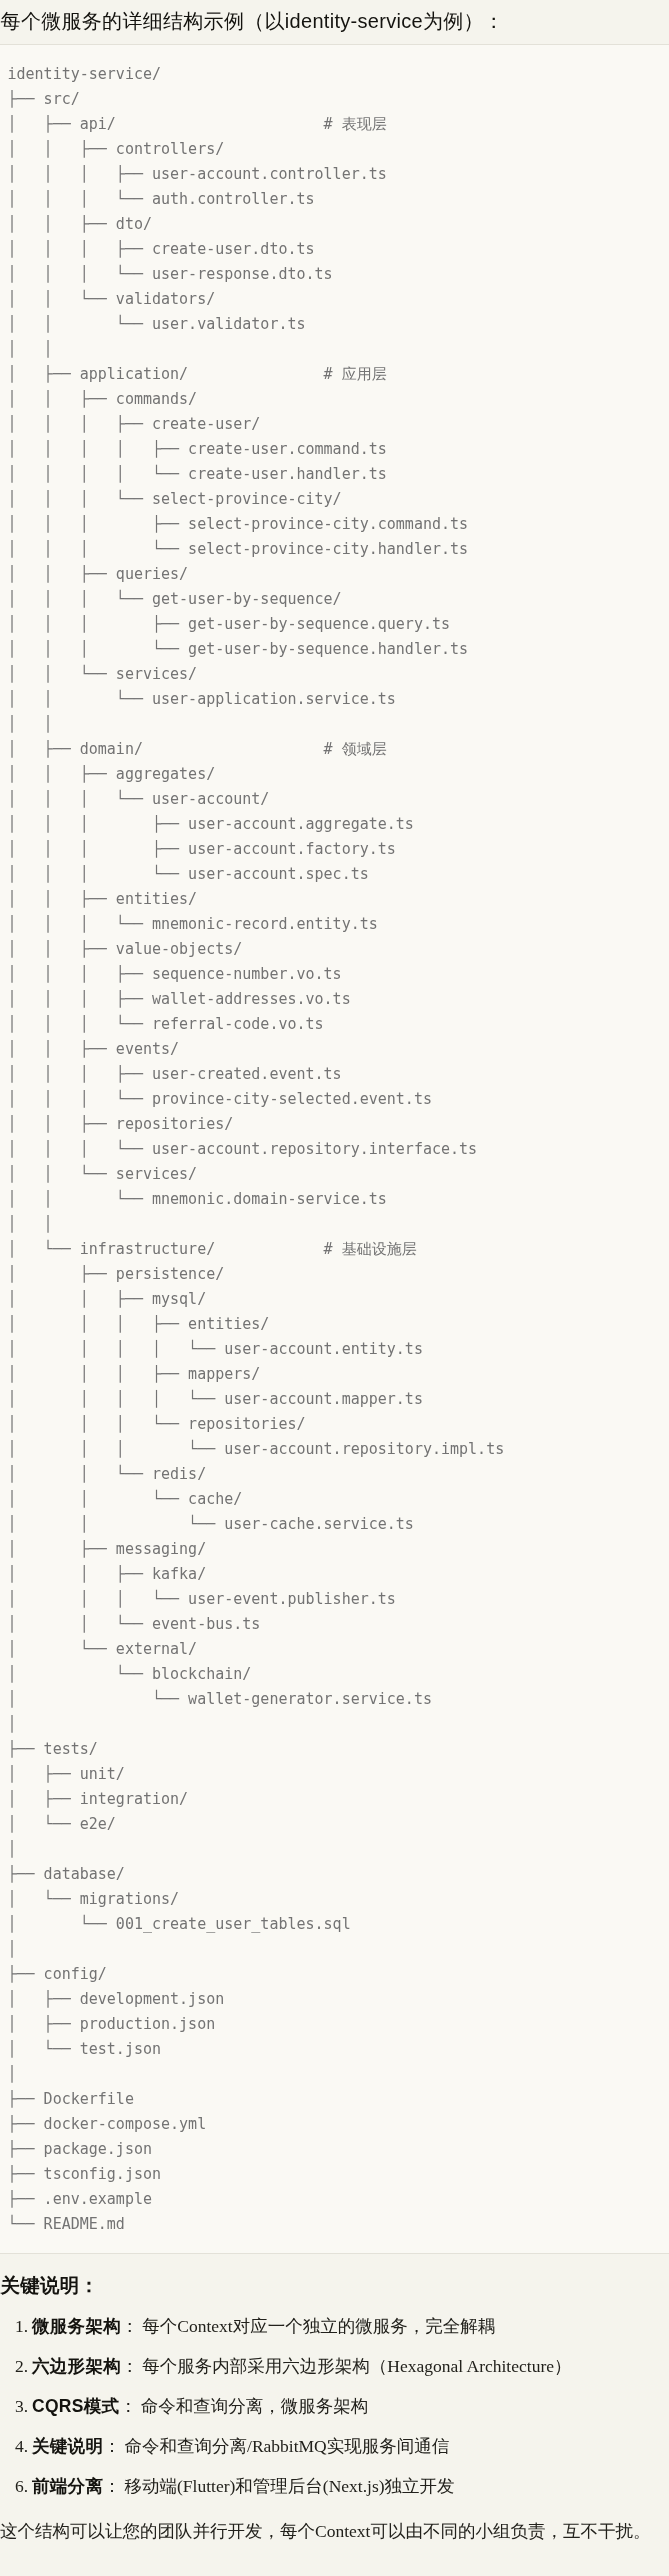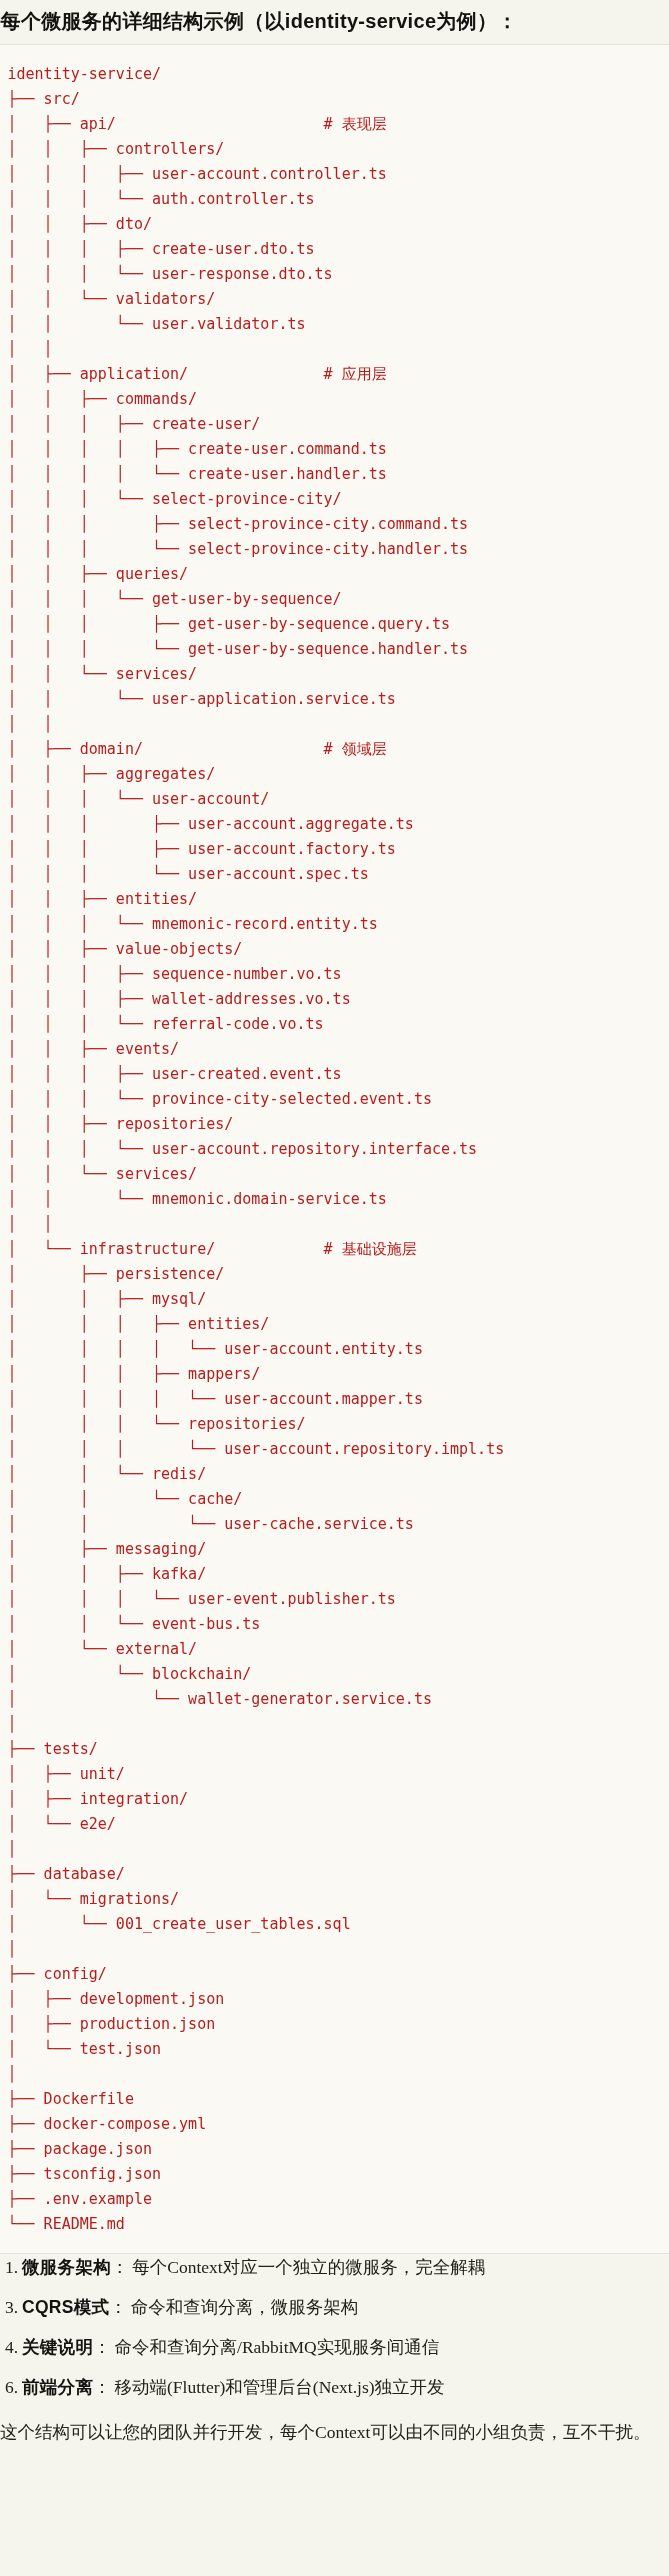--- a/index.html
+++ b/index.html
@@ -14,53 +14,53 @@
     color: #1d1c18;
     font-family: "Liberation Serif", serif;
   }
   .page {
     width: 669px;
     box-sizing: border-box;
   }
   .doc-title {
     margin: 10px 0 0 0.6px;
     font-family: "Liberation Sans", sans-serif;
-    font-weight: 700;
+    font-weight: 400;
     font-size: 20px;
     line-height: 23px;
     color: #14130f;
     letter-spacing: 0.3px;
   }
   .code-block {
     margin-top: 10.6px;
     background: #faf9f4;
     border-top: 0.6px solid #e3e1d8;
     border-bottom: 0.6px solid #e3e1d8;
   }
   .code-block pre {
     margin: 0;
     padding: 17.5px 5px 16.3px 7.5px;
     font-family: "DejaVu Sans Mono", monospace;
     font-size: 15px;
     line-height: 25px;
-    color: #b91c1c;
+    color: #737373;
     white-space: pre;
     overflow: hidden;
   }
   .notes-heading {
     margin: 17.5px 0 16.3px 0.6px;
     font-family: "Liberation Sans", sans-serif;
     font-weight: 700;
     font-size: 19.4px;
     line-height: 27px;
     color: #14130f;
     letter-spacing: 0.3px;
   }
   .notes-list {
-    margin: 2px;
+    margin: 12px;
     padding: 0 0 0 3.1px;
     list-style: none;
   }
   .note-item {
     margin: 0 0 17.5px 0;
     font-size: 17.5px;
     line-height: 22.5px;
     color: #22211c;
   }
   .note-num {
@@ -173,23 +173,25 @@
 │   └── test.json
 │
 ├── Dockerfile
 ├── docker-compose.yml
 ├── package.json
 ├── tsconfig.json
 ├── .env.example
 └── README.md</pre>
   </div>
 
+  <h2 class="notes-heading">关键说明：</h2>
 
   <ol class="notes-list">
     <li class="note-item"><span class="note-num">1.</span><span class="note-label">微服务架构</span><span class="note-sep">：</span><span class="note-text">每个Context对应一个独立的微服务，完全解耦</span></li>
+    <li class="note-item"><span class="note-num">2.</span><span class="note-label">六边形架构</span><span class="note-sep">：</span><span class="note-text">每个服务内部采用六边形架构（Hexagonal Architecture）</span></li>
     <li class="note-item"><span class="note-num">3.</span><span class="note-label">CQRS模式</span><span class="note-sep">：</span><span class="note-text">命令和查询分离，微服务架构</span></li>
     <li class="note-item"><span class="note-num">4.</span><span class="note-label">关键说明</span><span class="note-sep">：</span><span class="note-text">命令和查询分离/RabbitMQ实现服务间通信</span></li>
     <li class="note-item"><span class="note-num">6.</span><span class="note-label">前端分离</span><span class="note-sep">：</span><span class="note-text">移动端(Flutter)和管理后台(Next.js)独立开发</span></li>
   </ol>
 
   <p class="closing-paragraph">这个结构可以让您的团队并行开发，每个Context可以由不同的小组负责，互不干扰。</p>
 
 </div>
 
 

